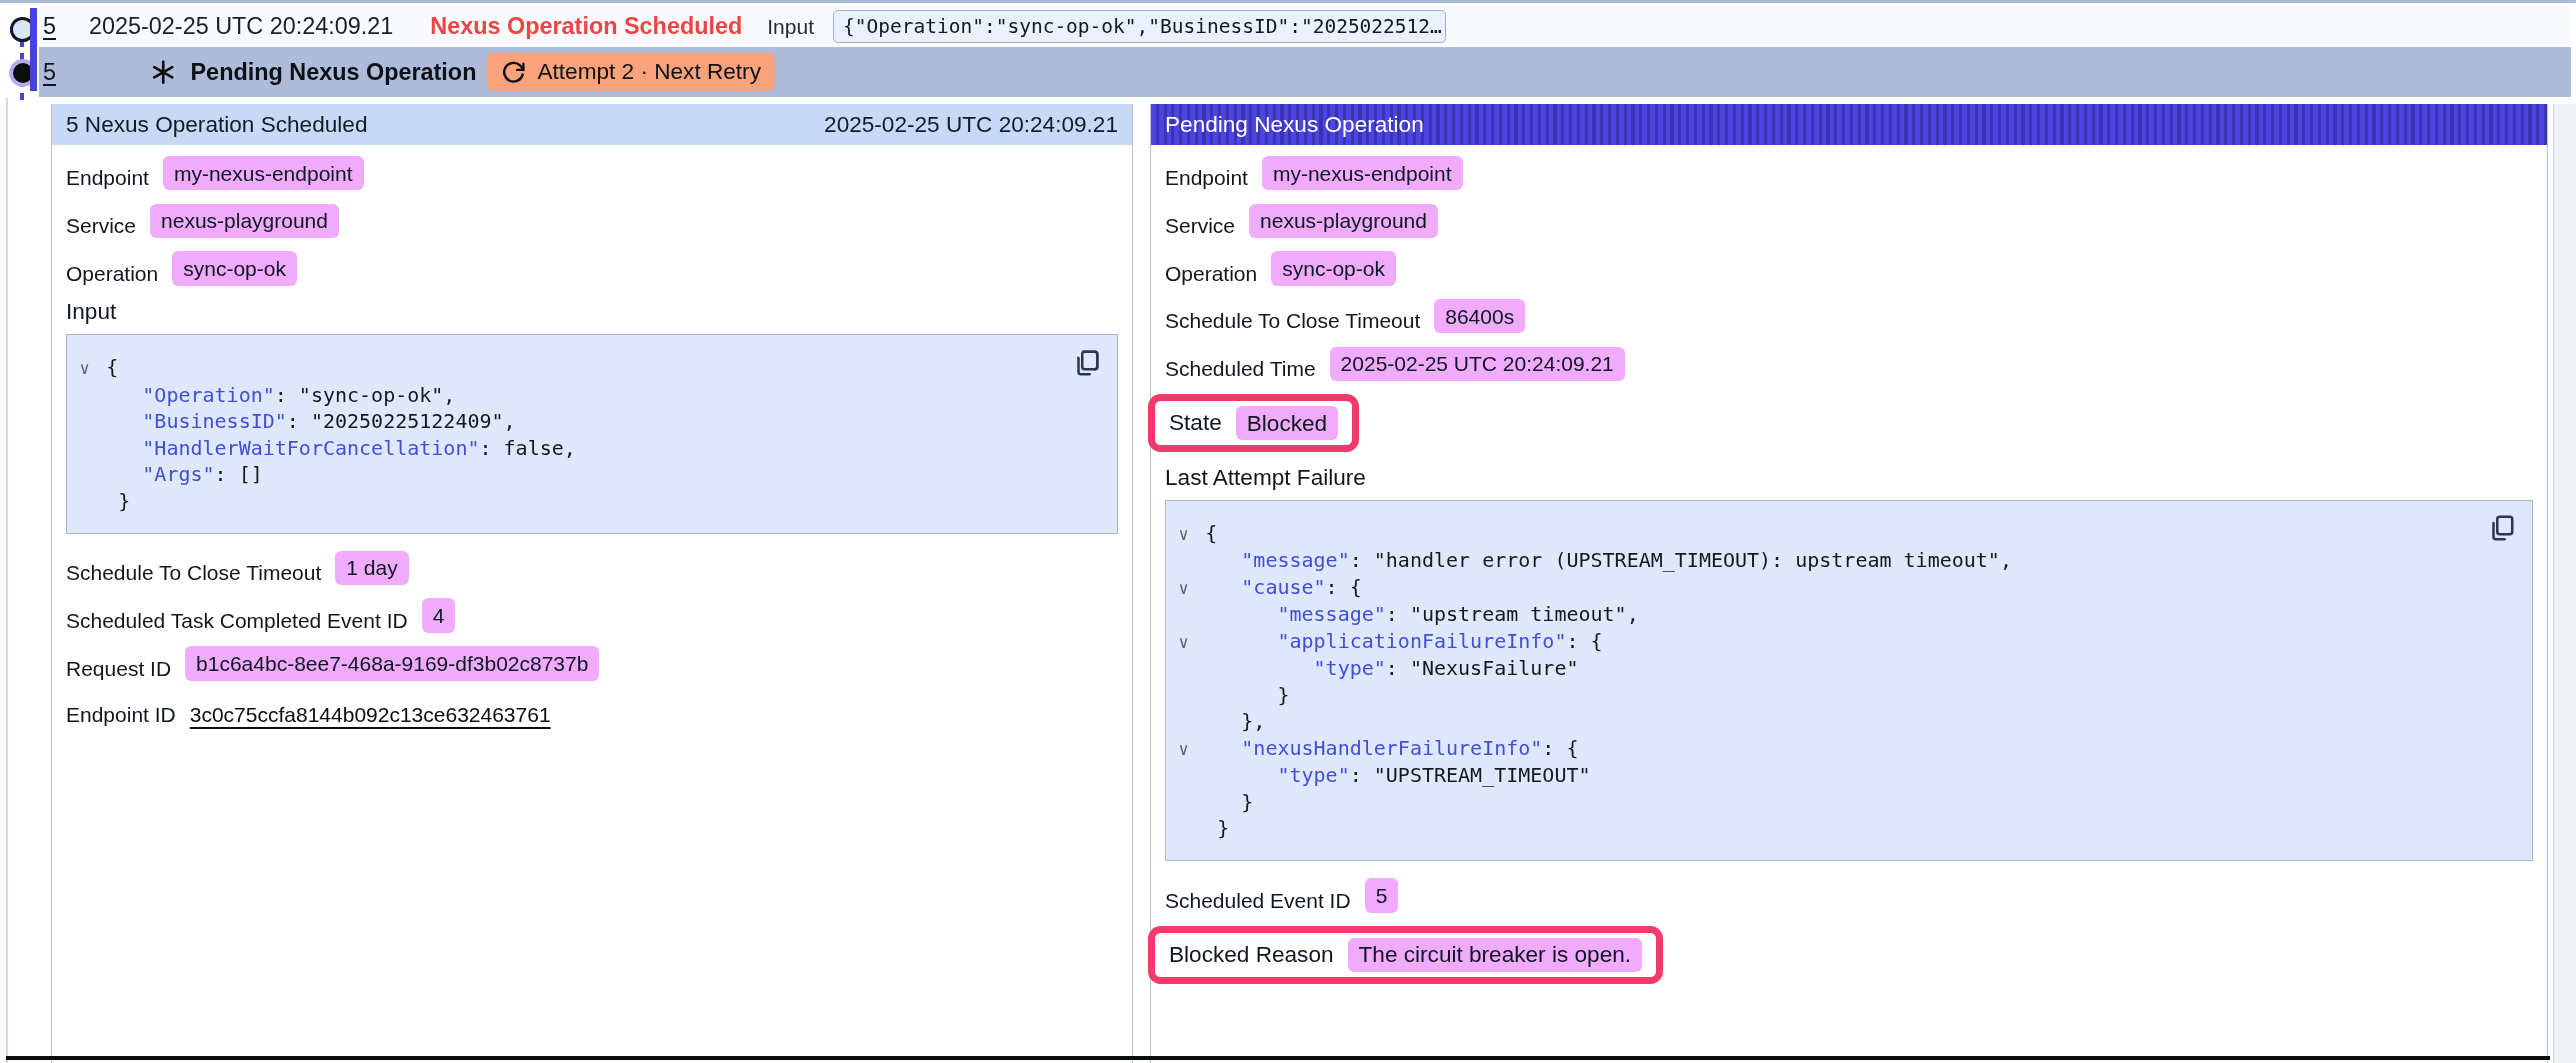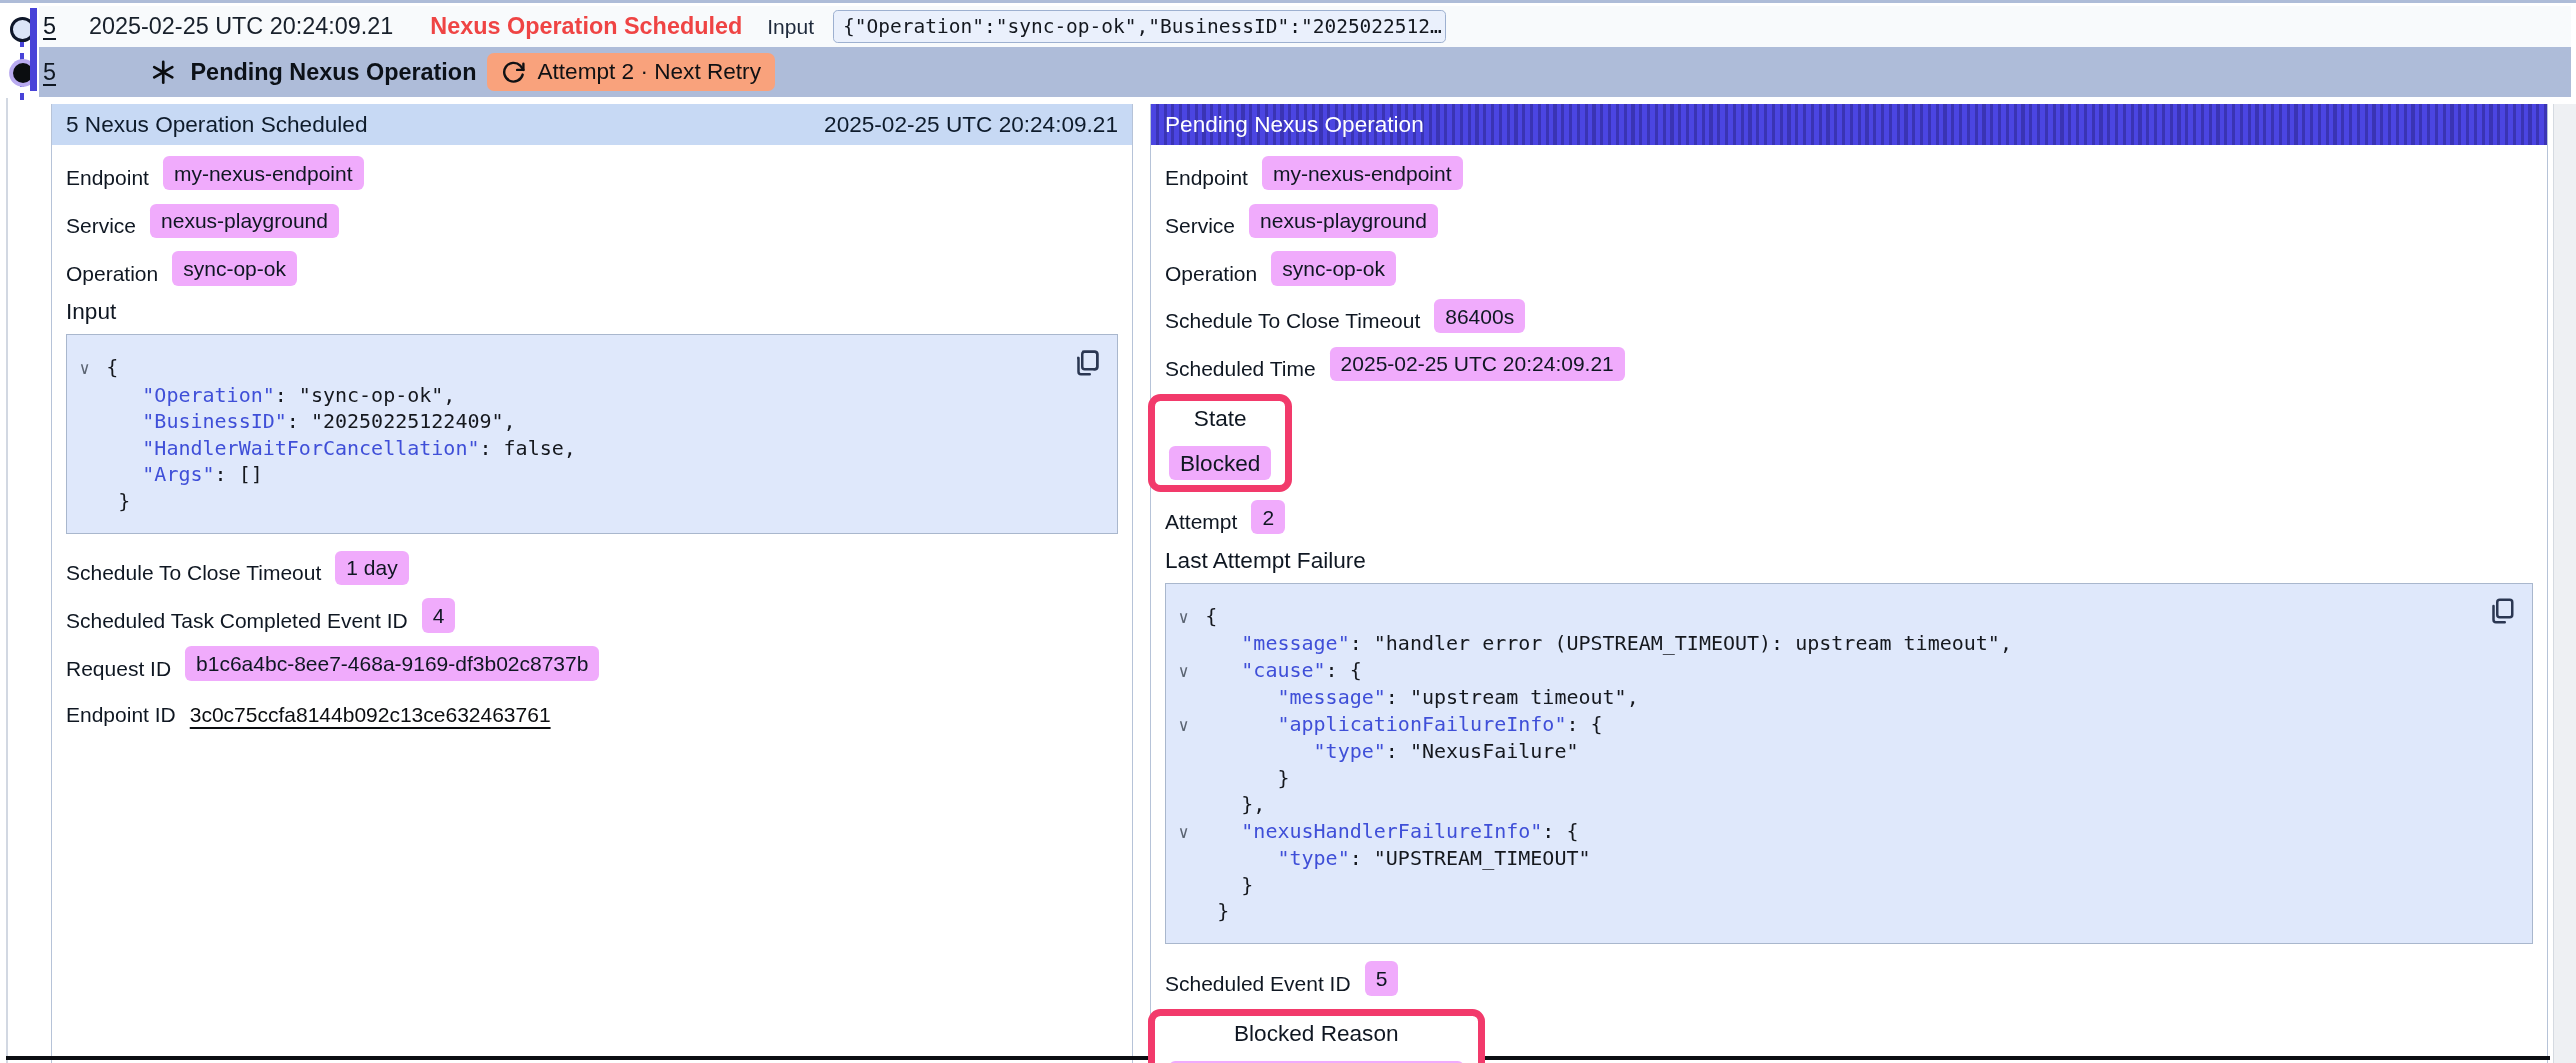--- a/index.html
+++ b/index.html
@@ -74,21 +74,21 @@
   }
   .cl{white-space:pre;}
   .chev{display:inline-block; width:33px; padding-left:6.2px; box-sizing:border-box; color:#5b6472; font-size:17px;}
   .ck{color:#3f4fd8;}
   .cr{color:#15181e;}
   .copy-btn{position:absolute; top:12.5px; right:15.6px; width:31px; height:31px; background:none; border:none; padding:0; cursor:pointer;}
   
   .hl{
     display:inline-flex; align-items:center; gap:14px; background:#ffffff;
     border:7.8px solid #f23a6b; border-radius:12.5px; padding:4.7px 14px; margin-left:-17px;
-    position:relative; z-index:5; font-size:22.6px; color:#0f1722; margin-bottom:7.8px;flex-direction:column;
+    position:relative; z-index:5; font-size:22.6px; color:#0f1722; margin-bottom:7.8px;
   }
   
   .outer-left-line{position:absolute; left:6.2px; top:95px; bottom:0; width:1.6px; background:#d2d8e2;}
   .bottom-line{position:absolute; left:6.2px; right:26.5px; bottom:3.1px; height:3.9px; background:#0c0e12; z-index:3;}
   .gutter{position:absolute; right:0; top:101px; bottom:0; width:22px; background:#eef0f3; border-left:1.6px solid #d5dae1; z-index:2;}
   .icon{display:inline-flex; align-items:center;}
 </style>
 </head>
 <body>
 
@@ -222,24 +222,20 @@
           <span class="badge">2025-02-25 UTC 20:24:09.21</span>
         </div>
 
         <div>
           <div class="hl">
             <span>State</span>
             <span class="badge">Blocked</span>
           </div>
         </div>
 
-        <div class="frow">
-          <span>Attempt</span>
-          <span class="badge">2</span>
-        </div>
 
         <div class="sec-lbl">Last Attempt Failure</div>
         <div class="codeblock">
           <button class="copy-btn">
             <span class="icon">
               <svg width="30" height="30" viewBox="0 0 24 24" fill="none" stroke="#2b3752" stroke-width="2">
                   <rect x="9" y="3" width="12" height="14" rx="2"></rect>
                   <path d="M6 8v11a2 2 0 0 0 2 2h7" fill="none" stroke-linecap="round"></path>
                 </svg>
             </span>

